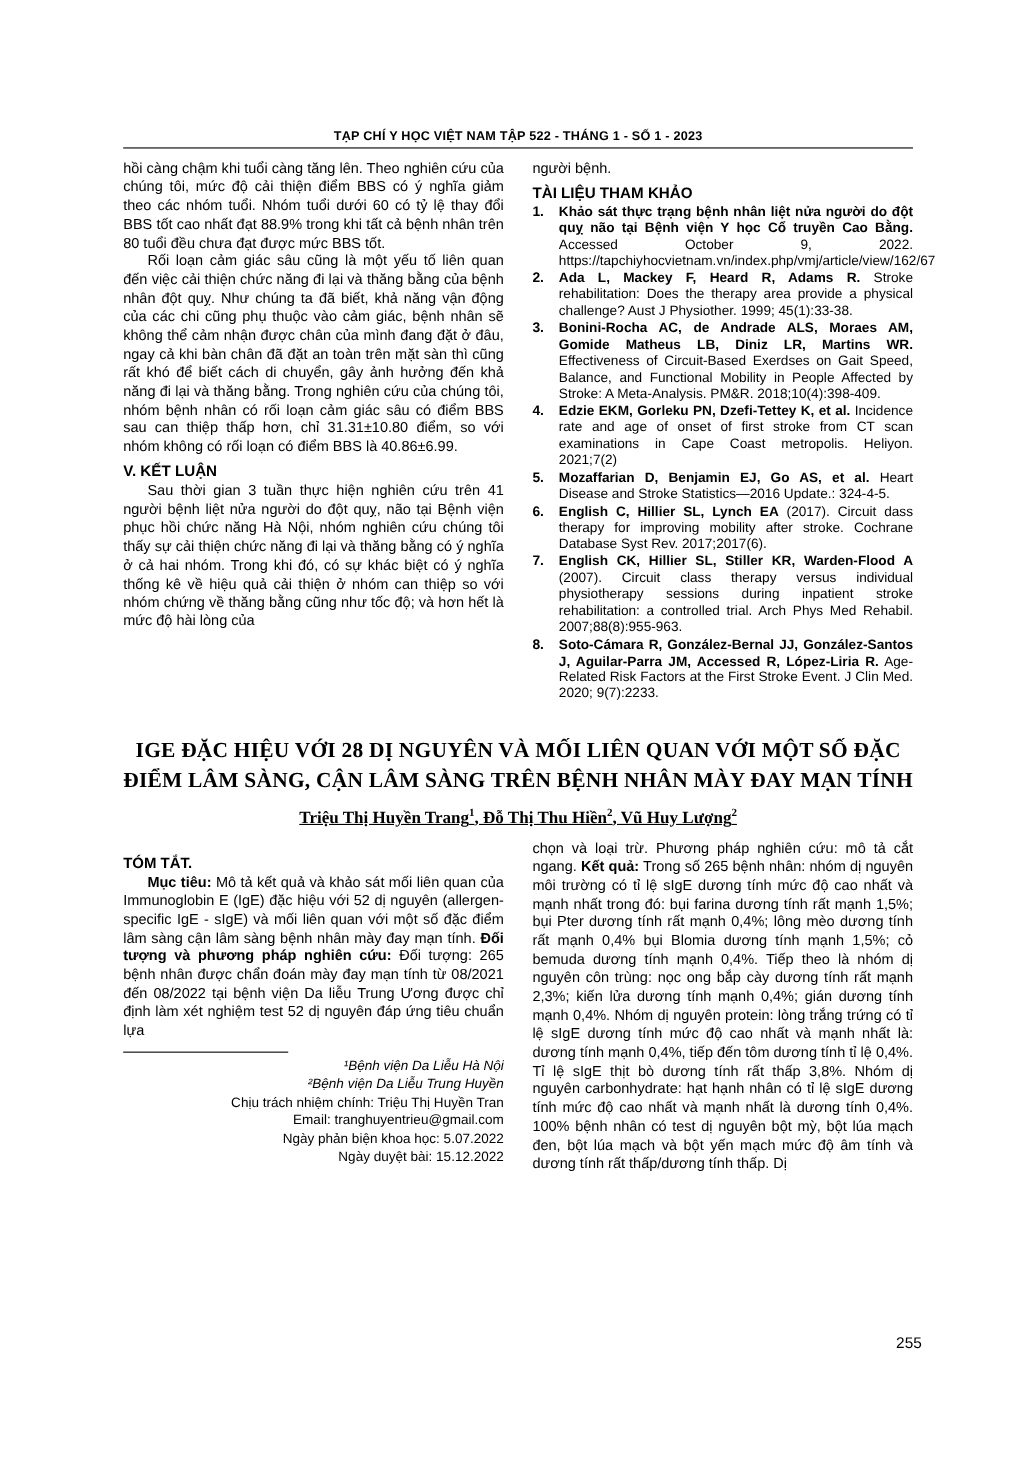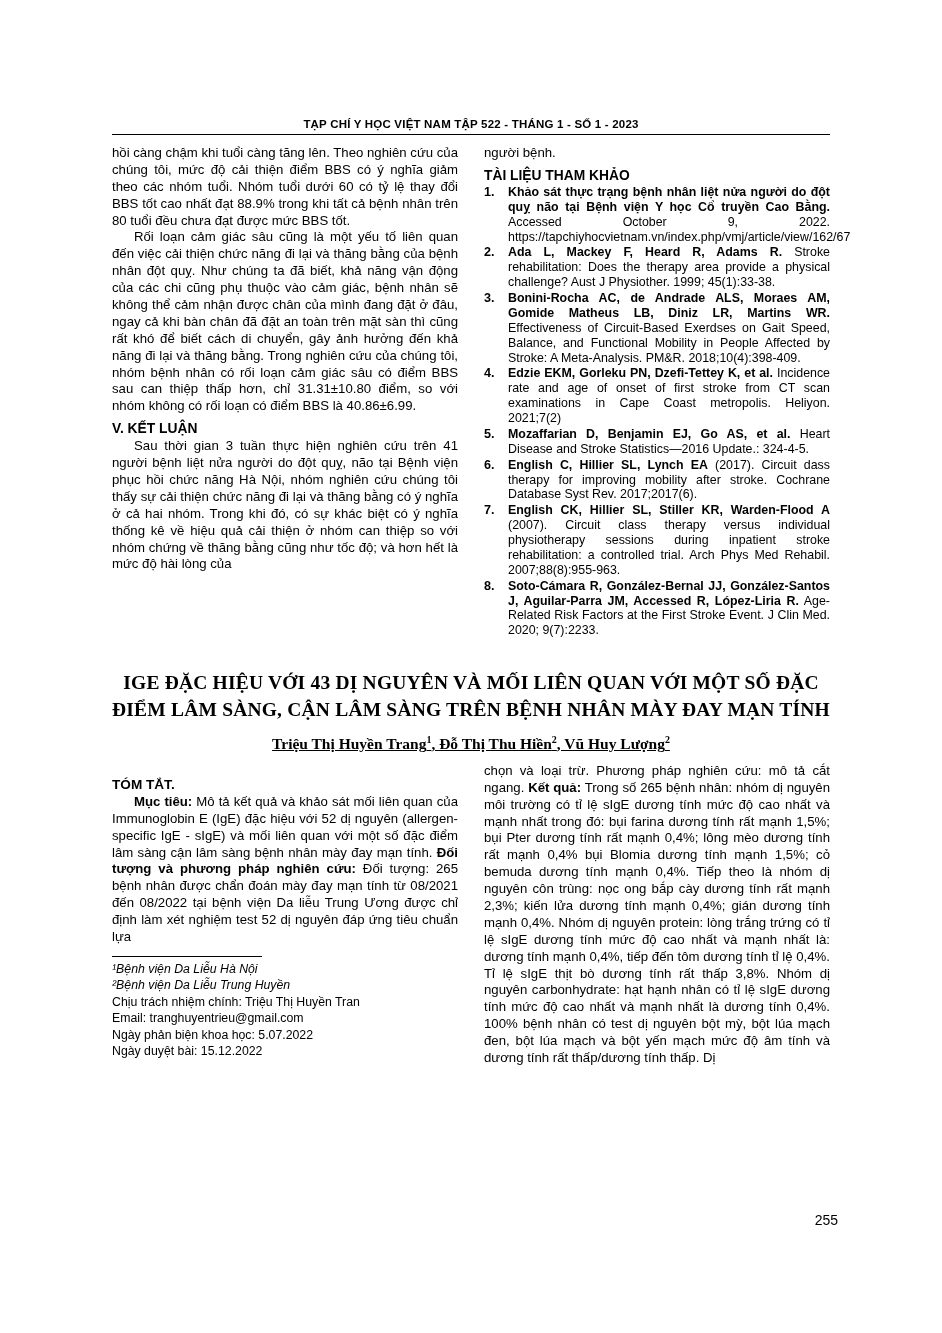--- a/index.html
+++ b/index.html
@@ -118,21 +118,22 @@
   .footnote-rule {
     width: 150px;
     border: 0;
     border-top: 1.1px solid #000;
     margin: 10px 0 4px 0;
   }
   .footnote {
     font-family: "Liberation Sans", sans-serif;
     font-size: 12.3px;
     line-height: 1.34;
-    text-align: left;
+    text-align: right;
+    margin-left: 31px;
   }
   .footnote .ital {
     font-style: italic;
   }
   .page-number {
     position: absolute;
     right: 112px;
     top: 1212px;
     font-family: "Liberation Sans", sans-serif;
     font-size: 14px;
@@ -166,21 +167,21 @@
           <li><span class="num">5.</span><b>Mozaffarian D, Benjamin EJ, Go AS, et al.</b><span> Heart Disease and Stroke Statistics—2016 Update.: 324-4-5.</span></li>
           <li><span class="num">6.</span><b>English C, Hillier SL, Lynch EA</b><span> (2017). Circuit dass therapy for improving mobility after stroke. Cochrane Database Syst Rev. 2017;2017(6).</span></li>
           <li><span class="num">7.</span><b>English CK, Hillier SL, Stiller KR, Warden-Flood A</b><span> (2007). Circuit class therapy versus individual physiotherapy sessions during inpatient stroke rehabilitation: a controlled trial. Arch Phys Med Rehabil. 2007;88(8):955-963.</span></li>
           <li><span class="num">8.</span><b>Soto-Cámara R, González-Bernal JJ, González-Santos J, Aguilar-Parra JM, Accessed R, López-Liria R.</b><span> Age-Related Risk Factors at the First Stroke Event. J Clin Med. 2020; 9(7):2233.</span></li>
         </ol>
       </div>
 
     </div>
 
     <div class="article">
-      <div class="art-title">IGE ĐẶC HIỆU VỚI 43 DỊ NGUYÊN VÀ MỐI LIÊN QUAN VỚI MỘT SỐ ĐẶC ĐIỂM LÂM SÀNG, CẬN LÂM SÀNG TRÊN BỆNH NHÂN MÀY ĐAY MẠN TÍNH</div>
+      <div class="art-title">IGE ĐẶC HIỆU VỚI 28 DỊ NGUYÊN VÀ MỐI LIÊN QUAN VỚI MỘT SỐ ĐẶC ĐIỂM LÂM SÀNG, CẬN LÂM SÀNG TRÊN BỆNH NHÂN MÀY ĐAY MẠN TÍNH</div>
       <div class="art-authors">
         <span>Triệu Thị Huyền Trang</span><sup>1</sup><span>, Đỗ Thị Thu Hiền</span><sup>2</sup><span>, Vũ Huy Lượng</span><sup>2</sup>
       </div>
 
       <div class="cols" style="margin-top:10px;">
         <div class="col">
           <div class="abs-head"><span>TÓM TẮT</span><span>.</span></div>
           <p class="indent"><b>Mục tiêu:</b><span> Mô tả kết quả và khảo sát mối liên quan của Immunoglobin E (IgE) đặc hiệu với 52 dị nguyên (allergen-specific IgE - sIgE) và mối liên quan với một số đặc điểm lâm sàng cận lâm sàng bệnh nhân mày đay mạn tính. </span><b>Đối tượng và phương pháp nghiên cứu:</b><span> Đối tượng: 265 bệnh nhân được chẩn đoán mày đay mạn tính từ 08/2021 đến 08/2022 tại bệnh viện Da liễu Trung Ương được chỉ định làm xét nghiệm test 52 dị nguyên đáp ứng tiêu chuẩn lựa</span></p>
 
           <hr class="footnote-rule">

